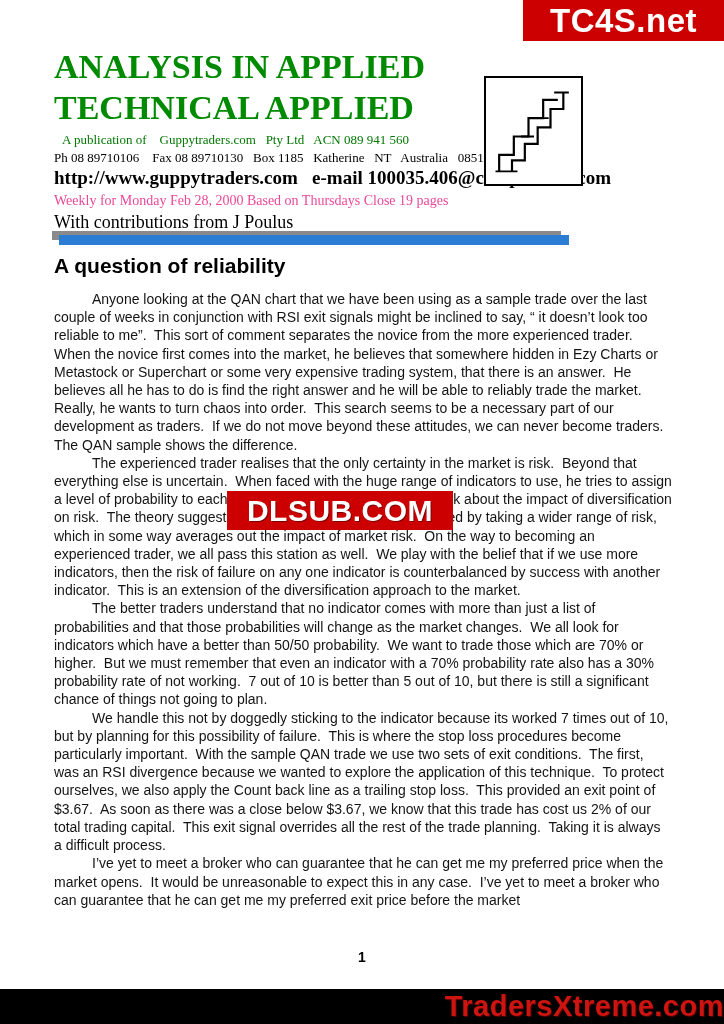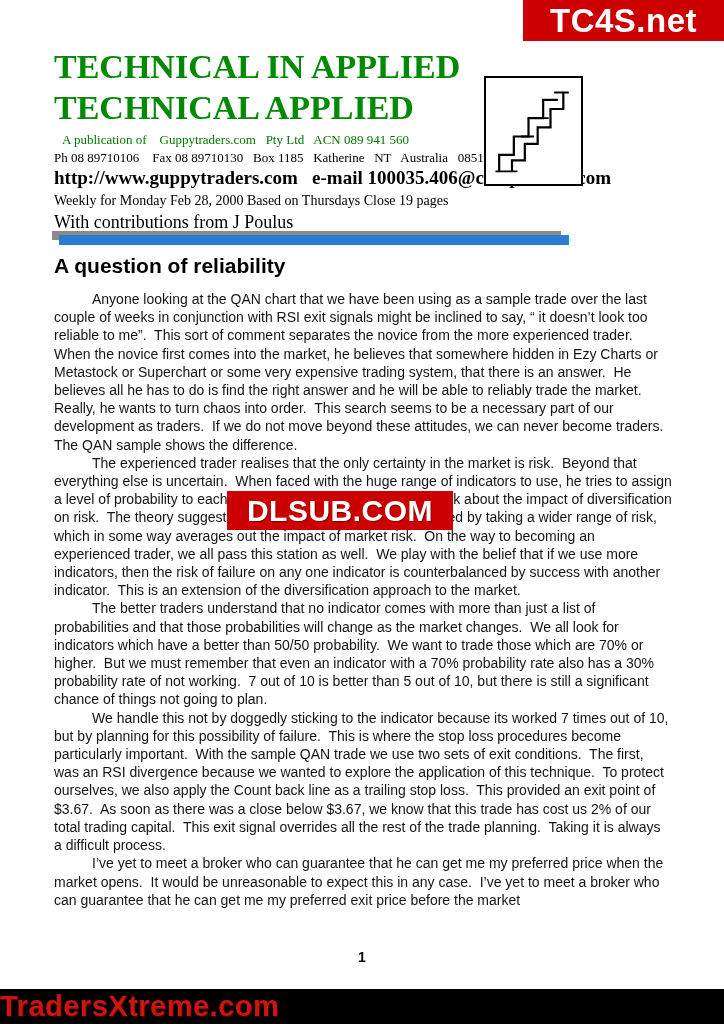--- a/index.html
+++ b/index.html
@@ -41,21 +41,21 @@
     font-size:34px;line-height:41px;
   }
   .mast-line{
     position:absolute;left:54px;
     font-family:"Liberation Serif",serif;
     white-space:pre-wrap;
   }
   .pub-line{top:132px;font-size:13px;color:#007700;margin-left:8px;}
   .contact-line{top:150px;font-size:13px;color:#000;}
   .web-line{top:167px;font-size:19px;font-weight:bold;color:#000;}
-  .issue-line{top:193px;font-size:14px;color:#000000;text-align:center;}
+  .issue-line{top:193px;font-size:14px;color:#ec4899;text-align:center;}
   .contrib-line{top:212px;font-size:18px;color:#000;}
   
   .chart-box{
     position:absolute;left:484px;top:76px;
     width:99px;height:110px;
     border:2px solid #000;
     background:#fff;
     box-sizing:border-box;
     display:flex;align-items:center;justify-content:center;
   }
@@ -95,38 +95,38 @@
     position:absolute;left:0;right:0;top:949px;
     text-align:center;
     font:bold 14px "Liberation Sans",sans-serif;
     color:#000;
   }
   
   .footer-bar{
     position:absolute;left:0;top:989px;
     width:724px;height:35px;
     background:var(--footer-bg);
-    text-align:left;
+    text-align:right;
   }
   .footer-bar .footer-text{
     color:var(--footer-text-red);
     font:bold 29px/35px "Liberation Sans",sans-serif;
     letter-spacing:0.5px;
     text-shadow:1px 1px 0 #4d0000;
   }
 </style>
 </head>
 <body>
 
 <div class="page">
 
   <div class="tc4s">TC4S.net</div>
 
   <div class="title">
-    <div>TECHNICAL IN APPLIED</div>
+    <div>ANALYSIS IN APPLIED</div>
     <div>TECHNICAL APPLIED</div>
   </div>
 
   <div class="mast-line pub-line">A publication of    Guppytraders.com   Pty Ltd   ACN 089 941 560</div>
   <div class="mast-line contact-line">Ph 08 89710106    Fax 08 89710130   Box 1185   Katherine   NT   Australia   0851</div>
   <div class="mast-line web-line">http://www.guppytraders.com   e-mail 100035.406@compuserve.com</div>
   <div class="mast-line issue-line">Weekly for Monday Feb 28, 2000 Based on Thursdays Close 19 pages</div>
   <div class="mast-line contrib-line">With contributions from J Poulus</div>
 
   <div class="chart-box">

